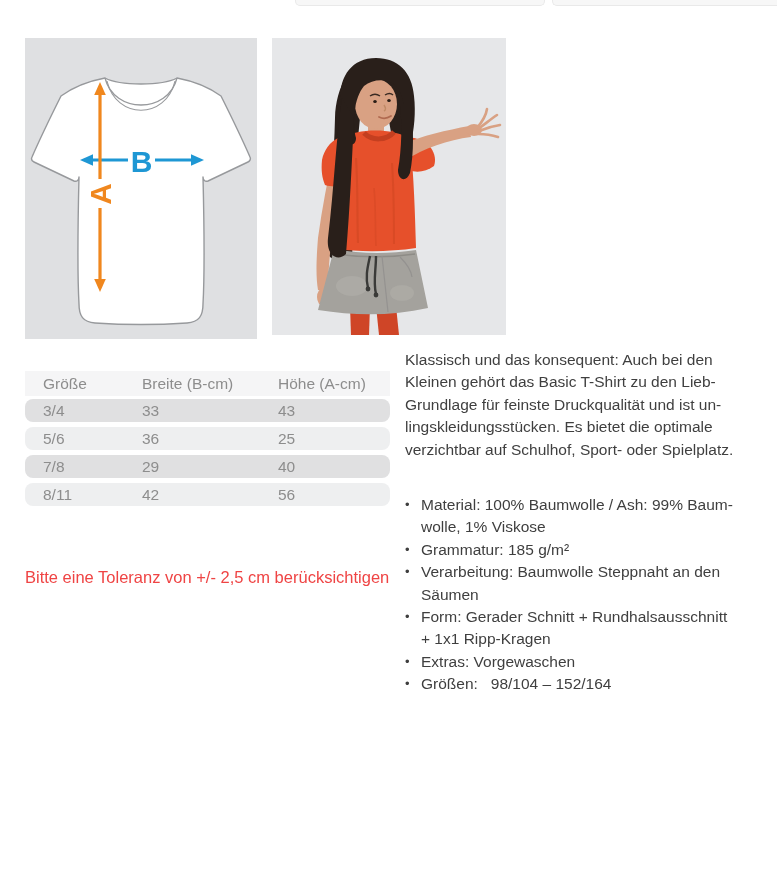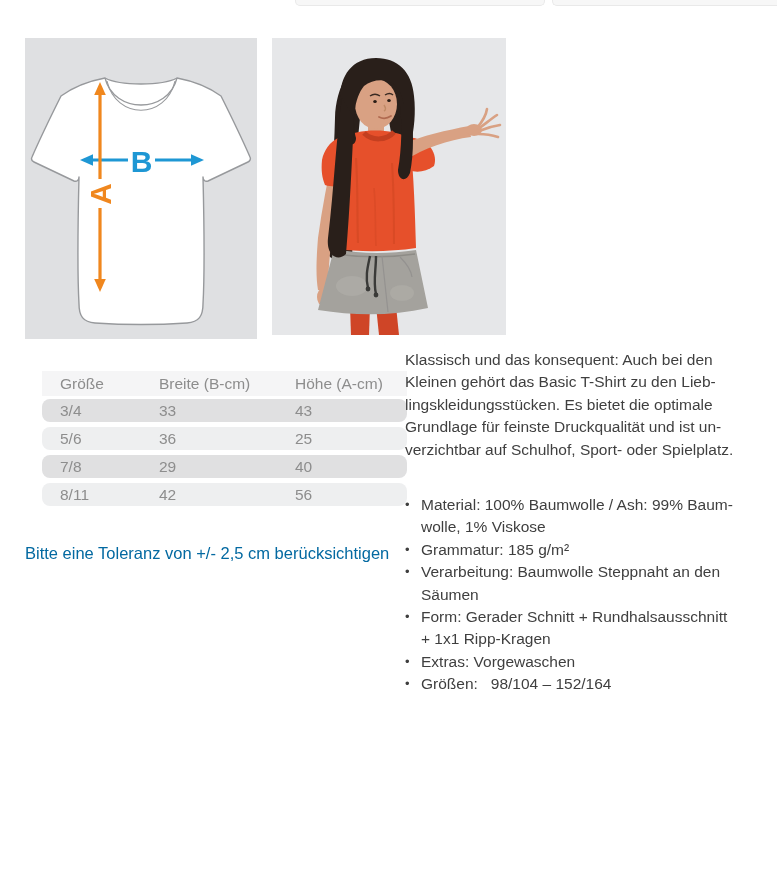--- a/index.html
+++ b/index.html
@@ -12,29 +12,29 @@
   .top-fragment.left  { left:295px; width:250px; }
   .top-fragment.right { left:552px; width:230px; border-radius:0 0 0 5px; border-right:none; }
 
   
   .diagram-box { position:absolute; left:25px; top:38px; width:232px; height:301px; background:#dfe0e2; }
   .photo-box   { position:absolute; left:272px; top:38px; width:234px; height:297px; background:#e6e7e9; }
   svg { display:block; }
   svg text { font-family:"Liberation Sans","DejaVu Sans",sans-serif; }
 
   
-  .size-table { position:absolute; left:42px; top:371px; width:365px; font-size:15.5px; color:#8d8d8d; }
+  .size-table { position:absolute; left:25px; top:371px; width:365px; font-size:15.5px; color:#8d8d8d; }
   .t-row { display:grid; grid-template-columns:117px 136px 112px; align-items:center; }
   .t-head { height:25px; background:#f5f5f6; margin-bottom:3px; }
   .t-data { height:23px; margin-bottom:5px;border-radius:8px; }
   .t-data:nth-child(odd)  { background:#e0e0e1; }
   .t-data:nth-child(even) { background:#eeeff0; }
   .t-cell:first-child { padding-left:18px; }
 
-  .tolerance-note { position:absolute; left:25px; top:544px; font-size:16.5px; color:#0369a1; }
+  .tolerance-note { position:absolute; left:25px; top:568px; font-size:16.5px; color:#ef4444; }
 
   
   .description { position:absolute; left:405px; top:349px; width:372px; color:#3f3f3f; font-size:15.5px; }
   .para-line { height:22.4px; line-height:22.4px; white-space:nowrap; }
   .bullet-list { margin-top:33px; }
   .bullet-line { display:grid; grid-template-columns:16px 1fr; height:22.4px; line-height:22.4px; white-space:nowrap; }
   .bullet-marker { font-size:13px; line-height:22.4px; }
 </style>
 </head>
 <body>
@@ -172,22 +172,22 @@
     </div>
   </div>
 </div>
 
 <div class="tolerance-note">Bitte eine Toleranz von +/- 2,5 cm berücksichtigen</div>
 
 <div class="description">
   <div>
     <div class="para-line">Klassisch und das konsequent: Auch bei den</div>
     <div class="para-line">Kleinen gehört das Basic T-Shirt zu den Lieb-</div>
+    <div class="para-line">Grundlage für feinste Druckqualität und ist un-</div>
     <div class="para-line">lingskleidungsstücken. Es bietet die optimale</div>
-    <div class="para-line">Grundlage für feinste Druckqualität und ist un-</div>
     <div class="para-line">verzichtbar auf Schulhof, Sport- oder Spielplatz.</div>
   </div>
   <div class="bullet-list">
     <div class="bullet-line">
       <span class="bullet-marker">•</span>
       <span>Material: 100% Baumwolle / Ash: 99% Baum-</span>
     </div>
     <div class="bullet-line">
       <span class="bullet-marker"></span>
       <span>wolle, 1% Viskose</span>

